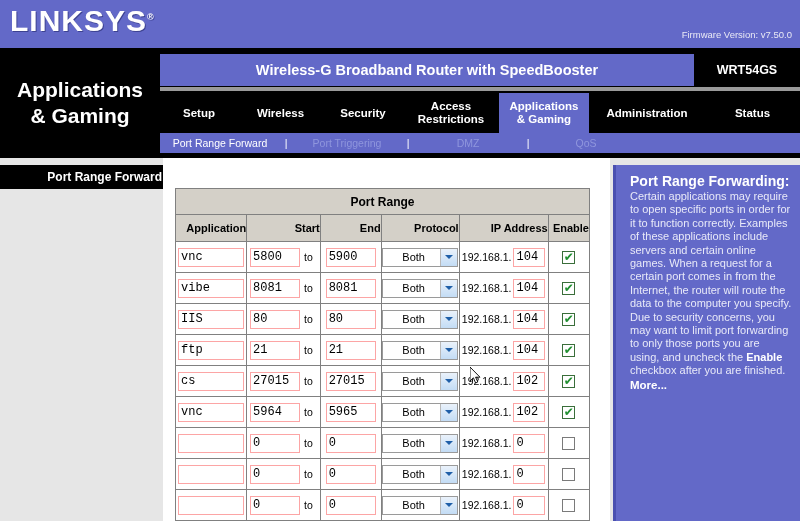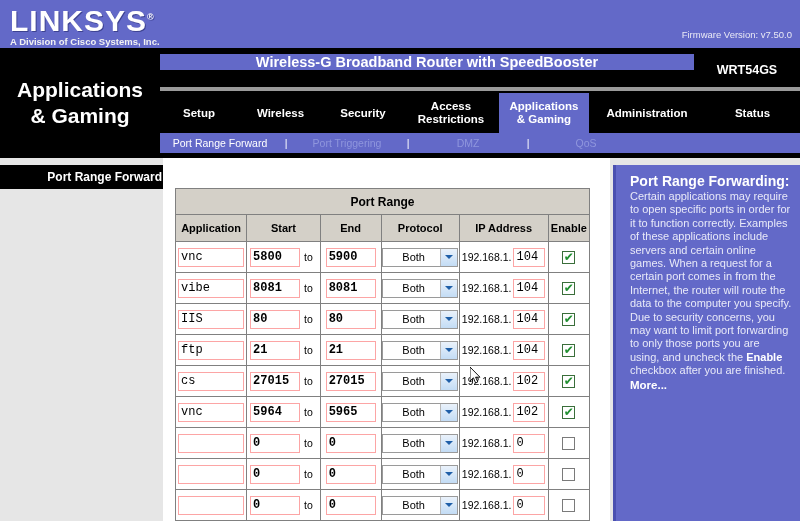--- a/index.html
+++ b/index.html
@@ -83,21 +83,21 @@
 
   
   .modelbar {
     position: absolute;
     left: 160px; top: 54px;
     width: 640px; height: 32px;
   }
   .model-name {
     position: absolute;
     left: 0; top: 0;
-    width: 534px; height: 16px;
+    width: 534px; height: 32px;
     background: #6369c8;
     color: #ffffff;
     font-weight: bold;
     font-size: 14.5px;
     display: flex;
     align-items: center;
     justify-content: center;
   }
   .model-sku {
     position: absolute;
@@ -210,21 +210,21 @@
   .pr-title {
     background: #d4d0c8;
     text-align: center;
     font-weight: bold;
     font-size: 12px;
     color: #000000;
     height: 25px;
   }
   .pr-head {
     background: #d4d0c8;
-    text-align: center;
+    text-align: right;
     font-weight: bold;
     font-size: 11px;
     color: #000000;
     height: 26px;
   }
   .pr-body-cell {
     background: #ffffff;
     border-left: 1px solid #ffffff;
     border-right: 1px solid #ffffff;
     border-top: 0;
@@ -243,21 +243,21 @@
     font-size: 12px;
     color: #000000;
     border: 1px solid #fca5a5;
     background: #ffffff;
     height: 17px;
     padding: 0 2px;
     box-sizing: content-box;
     outline: none;
   }
   .in-app { width: 60px; }
-  .in-port { width: 44px; font-weight: bold; }
+  .in-port { width: 44px; }
   .in-ip { width: 26px; }
 
   .to-word {
     font-family: "Liberation Sans", sans-serif;
     font-size: 10.5px;
     color: #000000;
     padding: 0 4px;
   }
   .ipprefix {
     font-family: "Liberation Sans", sans-serif;
@@ -363,21 +363,20 @@
   }
 </style>
 </head>
 <body>
 
 <div id="app">
 
   <div class="brandbar">
     <div class="logo-wrap">
       <div class="logo-text"><span>LINKSYS</span><span class="logo-reg">®</span></div>
-      <div class="logo-sub">A Division of Cisco Systems, Inc.</div>
     </div>
     <div class="firmware">Firmware Version: v7.50.0</div>
   </div>
 
   <div class="blackband"></div>
 
   <div class="page-title">
     <div>Applications</div>
     <div>&amp; Gaming</div>
   </div>

